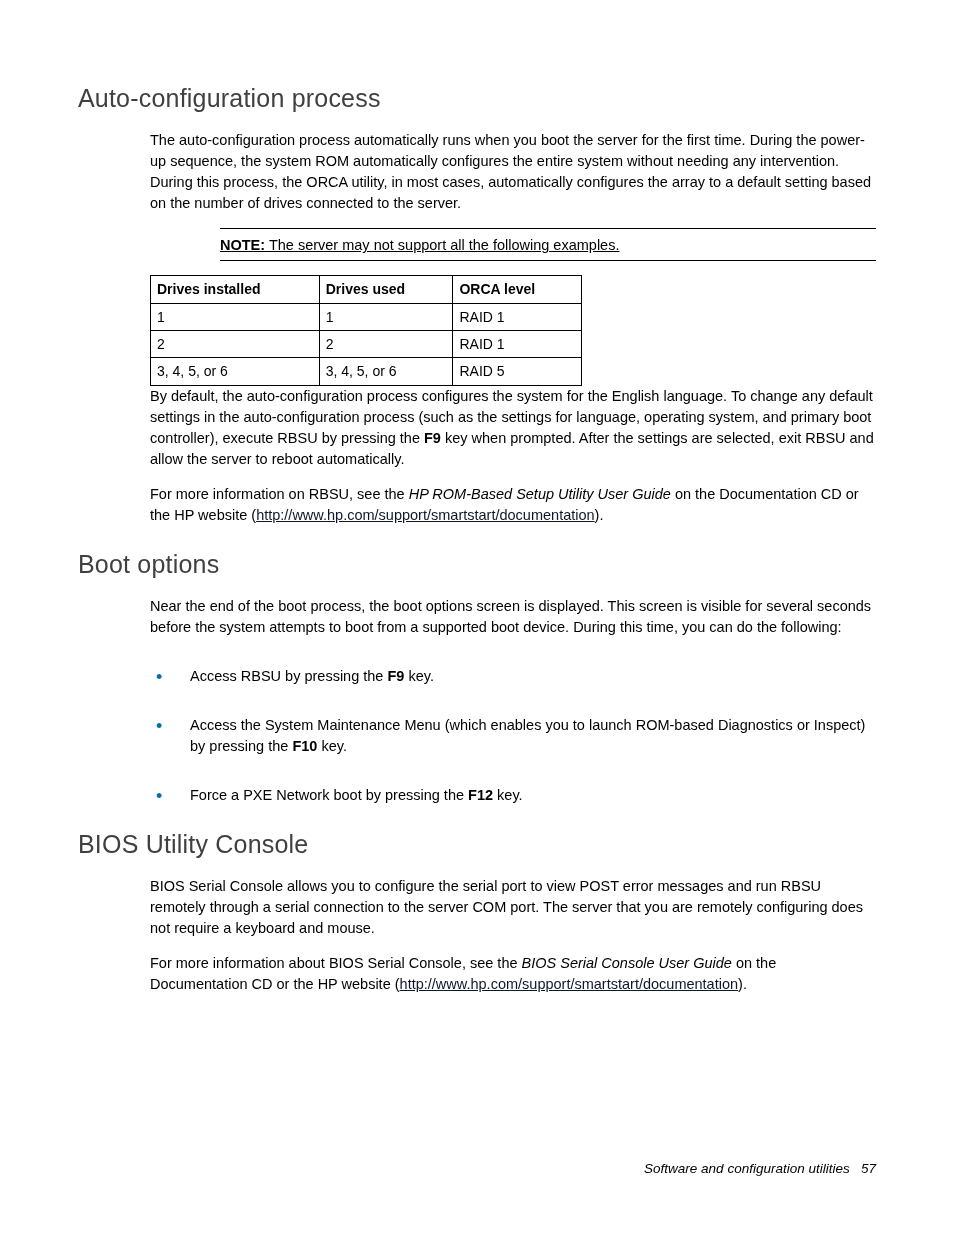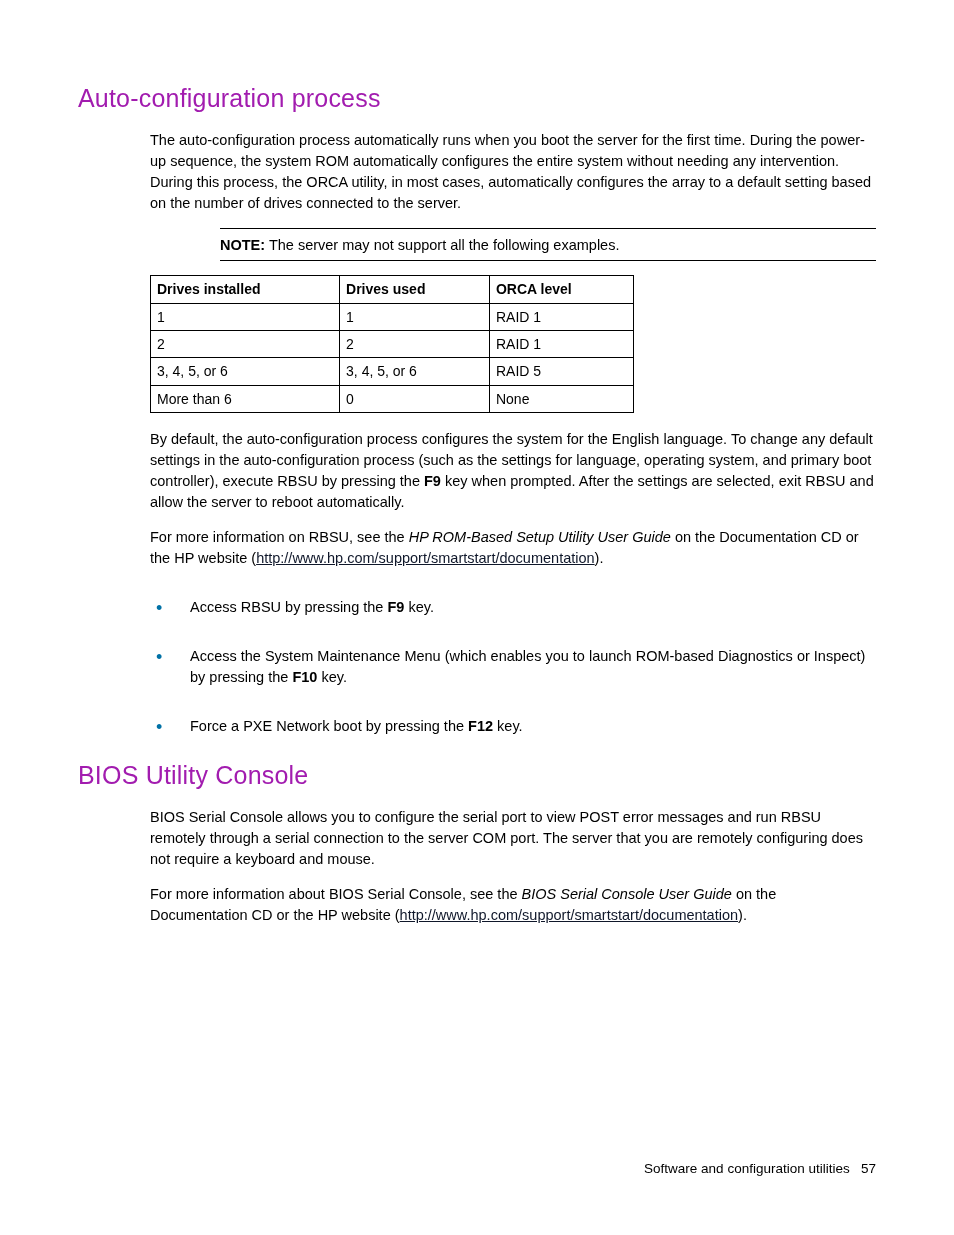--- a/index.html
+++ b/index.html
@@ -11,52 +11,52 @@
       background: #fff;
       width: 954px;
       height: 1235px;
       position: relative;
       padding: 80px 78px 40px 78px;
     }
     h2.section-heading {
       font-family: Arial, Helvetica, sans-serif;
       font-weight: 300;
       font-size: 25px;
-      color: #a21caf;
+      color: #404040;
       margin-bottom: 14px;
       letter-spacing: 0.2px;
     }
     .body-block {
       margin-left: 72px;
       margin-bottom: 14px;
     }
     .body-block p { margin-bottom: 14px; }
     .note-container {
       margin-left: 72px;
       margin-bottom: 14px;
     }
     .note-text {
       padding: 2px 0 2px 0;
       margin-left: 70px;
+      text-decoration: underline;
     }
     .note-label {
       font-weight: bold;
       display: inline;
     }
     hr.note-rule {
       border: none;
       border-top: 1px solid #000;
       margin: 2px 0 0 70px;
     }
     hr.note-rule.top { margin-bottom: 4px; }
     table.data-table {
       border-collapse: collapse;
       margin-left: 72px;
-      margin-bottom: 16px;
-      width: 484px;
+      width: 432px;
     }
     table.data-table th, table.data-table td {
       border: 1px solid #000;
       padding: 3px 6px;
       text-align: left;
       font-size: 14px;
       vertical-align: top;
     }
     table.data-table th {
       font-weight: bold;
@@ -86,20 +86,21 @@
       text-decoration: underline;
       cursor: pointer;
     }
     .bold { font-weight: bold; }
     .italic { font-style: italic; }
     .footer {
       position: absolute;
       bottom: 56px;
       right: 78px;
       font-size: 13.5px;
+      font-style: italic;
     }
     .sect { margin-bottom: 20px; }
   </style>
 </head>
 <body>
 
 <div class="sect">
   <h2 class="section-heading">Auto-configuration process</h2>
 
   <div class="body-block">
@@ -132,40 +133,39 @@
       <tr>
         <td>2</td>
         <td>2</td>
         <td>RAID 1</td>
       </tr>
       <tr>
         <td>3, 4, 5, or 6</td>
         <td>3, 4, 5, or 6</td>
         <td>RAID 5</td>
       </tr>
-      <tr>
-        <td>More than 6</td>
-        <td>0</td>
-        <td>None</td>
-      </tr>
     </tbody>
   </table>
 
 
   <div class="body-block">
     <p><span>By default, the auto-configuration process configures the system for the English language. To change any default settings in the auto-configuration process (such as the settings for language, operating system, and primary boot controller), execute RBSU by pressing the </span><span class="bold">F9</span><span> key when prompted. After the settings are selected, exit RBSU and allow the server to reboot automatically.</span></p>
   </div>
 
   <div class="body-block">
     <p><span>For more information on RBSU, see the </span><span class="italic">HP ROM-Based Setup Utility User Guide</span><span> on the Documentation CD or the HP website (</span><a class="link">http://www.hp.com/support/smartstart/documentation</a><span>).</span></p>
   </div>
 </div>
 
 <div class="sect">
+  <h2 class="section-heading">Boot options</h2>
 
+  <div class="body-block">
+    <p>Near the end of the boot process, the boot options screen is displayed. This screen is visible for several seconds before the system attempts to boot from a supported boot device. During this time, you can do the following:</p>
+  </div>
 
   <ul class="bullet-list">
     <li><span>Access RBSU by pressing the </span><span class="bold">F9</span><span> key.</span></li>
     <li><span>Access the System Maintenance Menu (which enables you to launch ROM-based Diagnostics or Inspect) by pressing the </span><span class="bold">F10</span><span> key.</span></li>
     <li><span>Force a PXE Network boot by pressing the </span><span class="bold">F12</span><span> key.</span></li>
   </ul>
 </div>
 
 <div class="sect">
   <h2 class="section-heading">BIOS Utility Console</h2>

